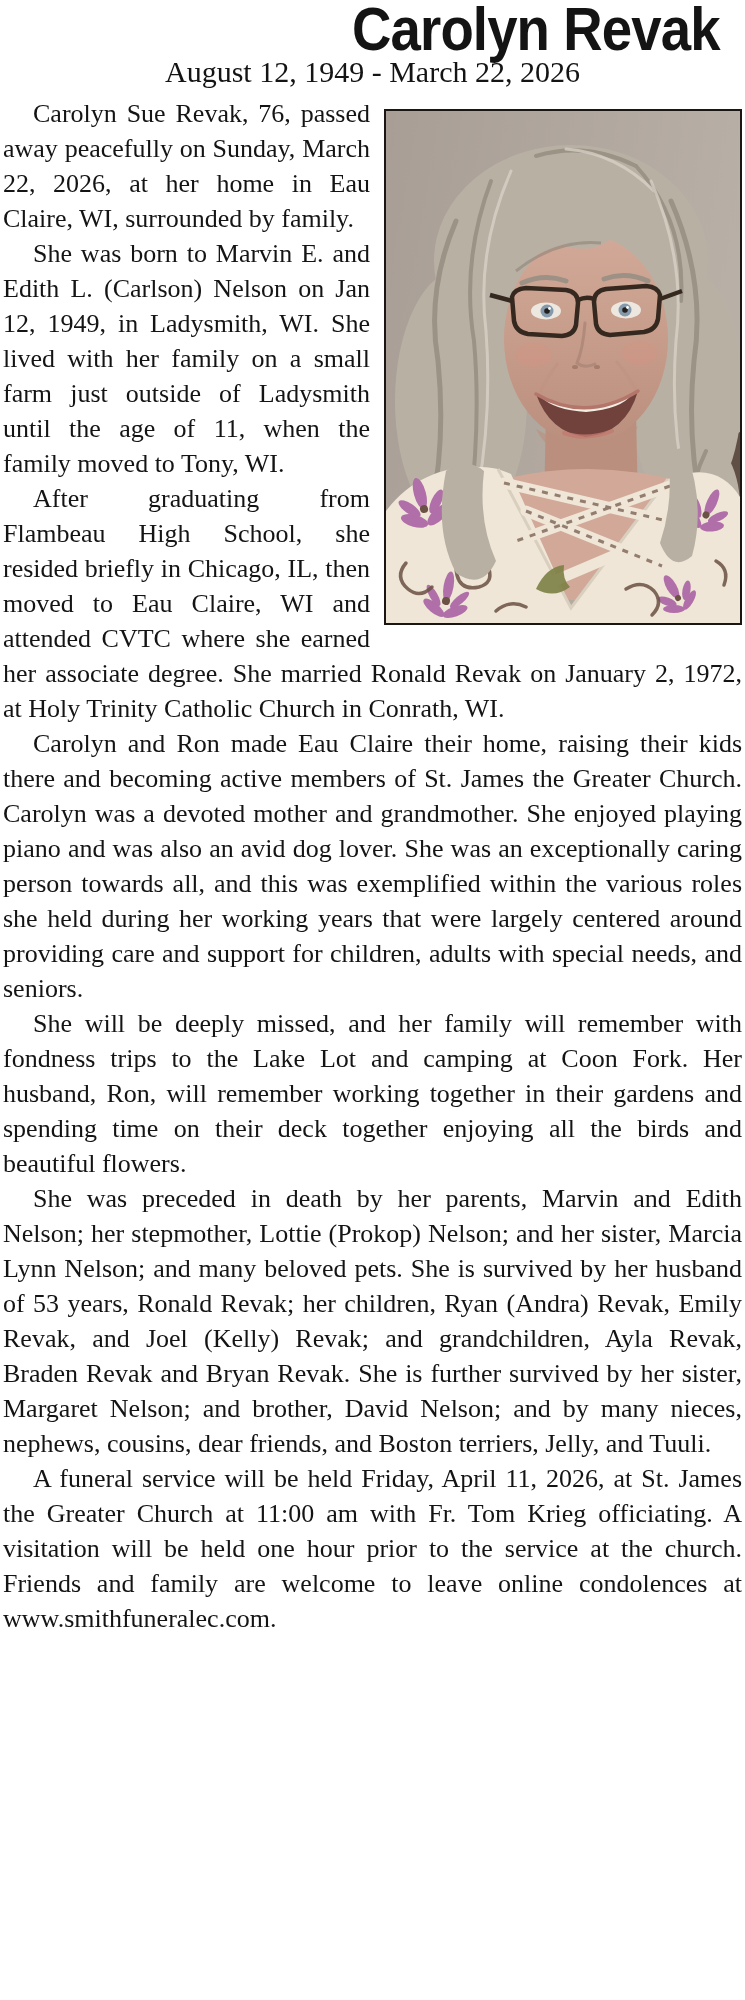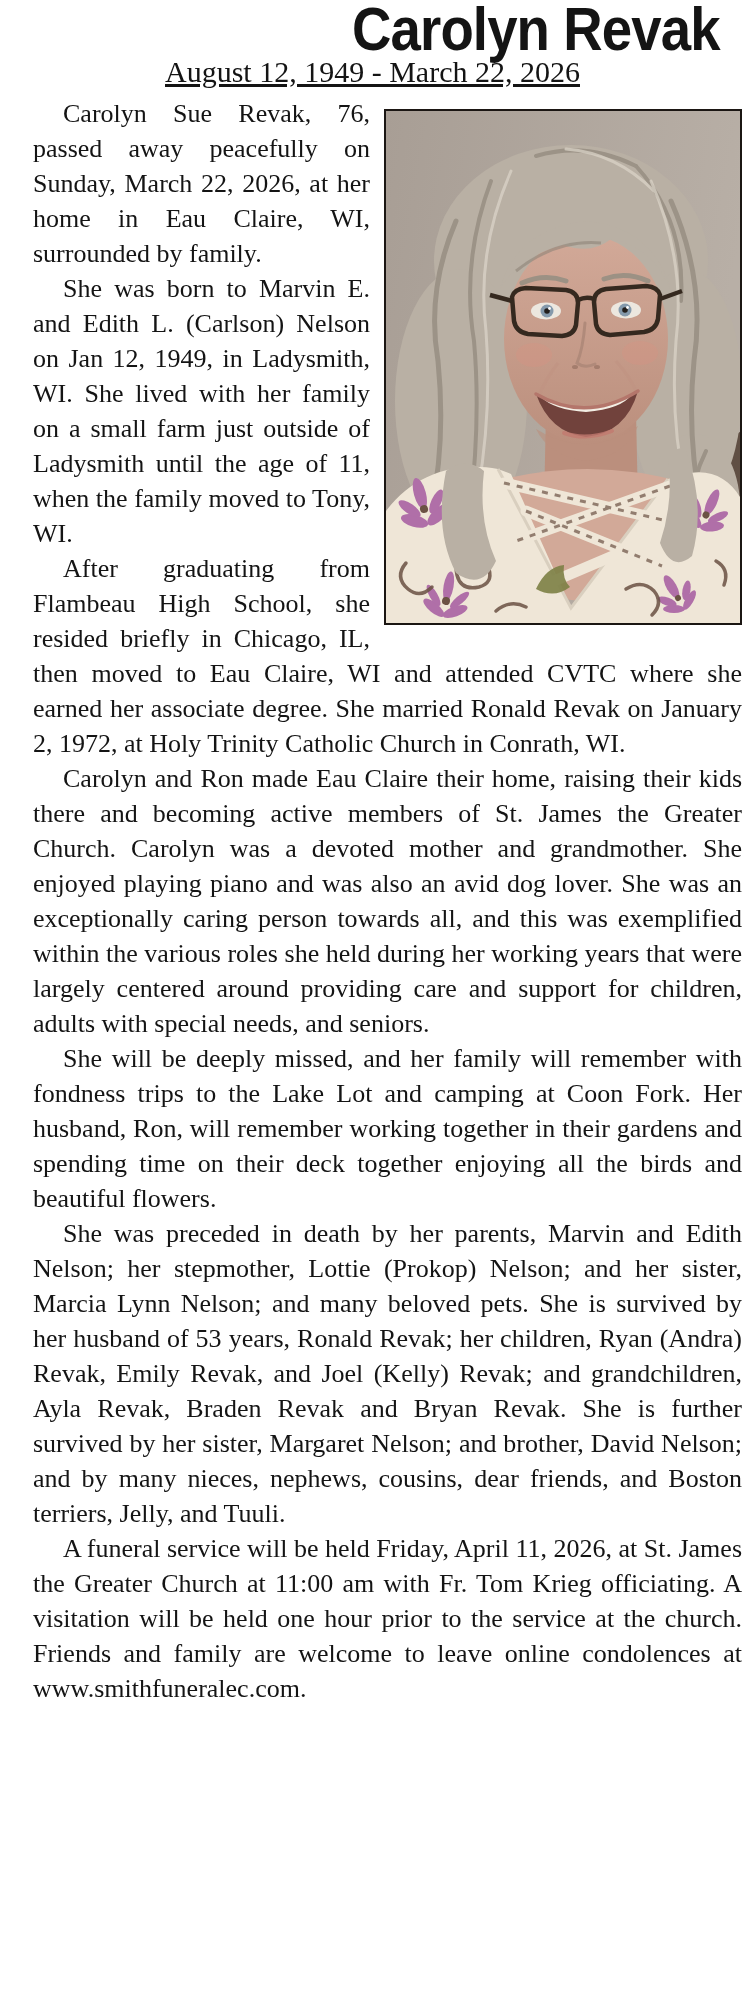--- a/index.html
+++ b/index.html
@@ -36,29 +36,27 @@
     transform-origin:center;
     letter-spacing:-1px;
     white-space:nowrap;
   }
   .dates{
     font-family:"Liberation Serif",serif;
     font-size:30px;
     line-height:36px;
     margin-top:-6px;
     text-align:center;
-    text-decoration:underline;
   }
   .obit{
     font-size:26px;
     line-height:35px;
     text-align:justify;
     padding:6px 3px 0 3px;
     hyphens:auto;
-    margin-left:30px;
     -webkit-hyphens:auto;
   }
   .obit p{margin:0;text-indent:30px;}
   figure.photo{
     float:right;
     width:354px;height:512px;
     margin:13px 0 8px 14px;
     padding:0;
     border:2px solid var(--photo-border);
     background:var(--photo-bg-top);

